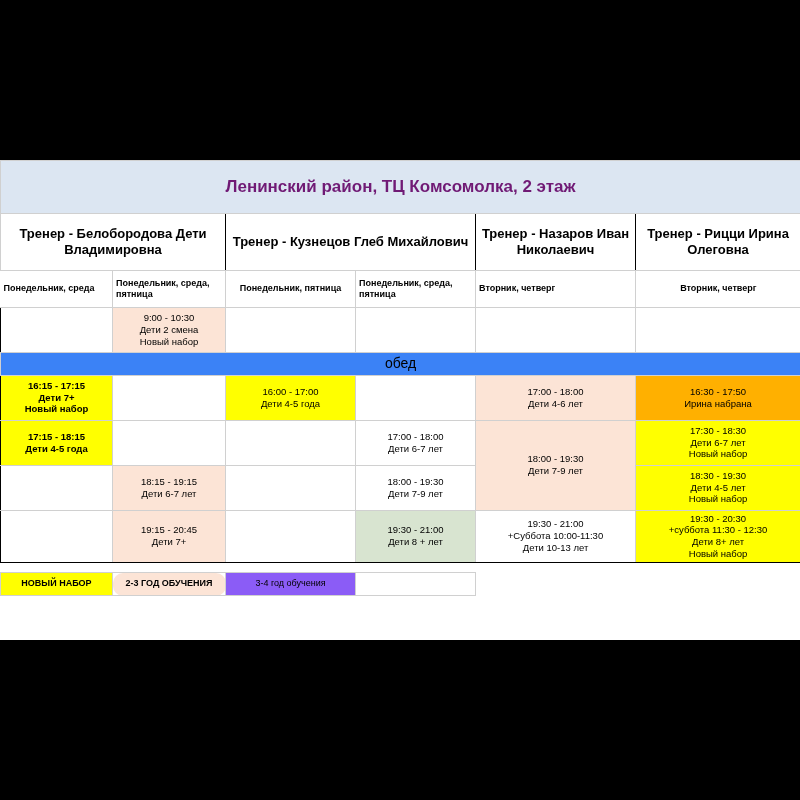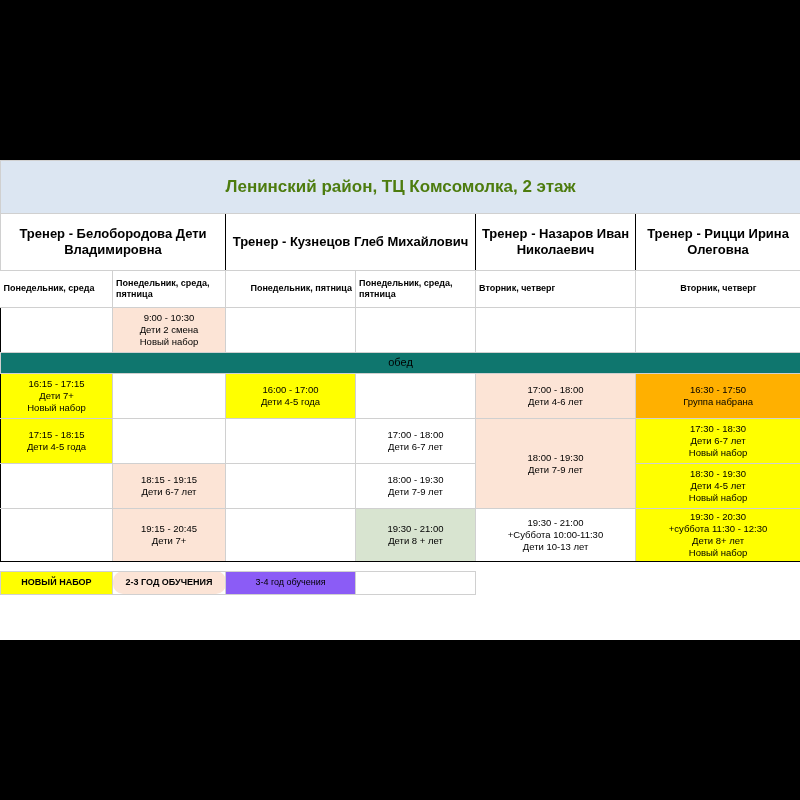--- a/index.html
+++ b/index.html
@@ -35,21 +35,21 @@
     padding: 2px 3px;
     line-height: 1.25;
   }
   .title-row td {
     background: #dce6f2;
     border: 1px solid #ffffff;
     font-weight: bold;
     font-size: 17px;
     height: 48px;
     text-align: center;
-    color: #4d7c0f;
+    color: #701a75;
   }
   .coach-row td {
     font-weight: bold;
     font-size: 13px;
     height: 52px;
     border: 1px solid #000000;
     border-left: none;
     border-right: none;
     background: #ffffff;
   }
@@ -60,23 +60,23 @@
     font-weight: bold;
     font-size: 9px;
     height: 32px;
     background: #ffffff;
     border: 1px solid #000000;
     border-top: none;
   }
   .days-row td.nb-left { border-left: none; }
   .days-row td.nb-right { border-right: none; }
   .lunch-row td {
-    font-size: 11px;
+    font-size: 14px;
     height: 16px;
-    background: #0f766e;
+    background: #3b82f6;
     border: 1px solid #000000;
     border-bottom: 1px solid #000000;
   }
   .slot-row td { height: 40px; }
   .legend-row td {
     height: 18px;
     font-size: 9px;
     font-weight: bold;
   }
   .legend-row td.blank {
@@ -90,21 +90,21 @@
   .c-yellow { background: #ffff00; }
   .c-pink   { background: #fce4d6; margin-left: 24px; }
   .c-green  { background: #d8e4d0; }
   .c-orange { background: #ffb000; }
   .c-white  { background: #ffffff; }
   .c-legend-yellow { background: #ffff00; }
   .c-legend-pink { background: #fce4d6; border-radius: 10px; }
   .c-legend-green { background: #8b5cf6; }
   .line { display: block; }
   .b-bot-black { border-bottom: 1px solid #000000 !important; }
-  .b-left-black { border-left: 1px solid #000000 !important; }
+  .b-left-black { border-left: 1px solid #000000 !important; font-weight: bold; }
   .b-right-black { border-right: 1px solid #000000 !important; }
 </style>
 </head>
 <body>
 
 <div class="sheet">
   <table class="schedule">
     <colgroup>
       <col style="width:112px">
       <col style="width:113px">
@@ -122,21 +122,21 @@
     <tr class="coach-row">
       <td colspan="2" class="sep">Тренер - Белобородова Дети Владимировна</td>
       <td colspan="2" class="sep">Тренер - Кузнецов Глеб Михайлович</td>
       <td class="sep">Тренер - Назаров Иван Николаевич</td>
       <td>Тренер - Рицци Ирина Олеговна</td>
     </tr>
 
     <tr class="days-row">
       <td class="nb-left" style="text-align:left">Понедельник, среда</td>
       <td style="text-align:left">Понедельник, среда, пятница</td>
-      <td style="text-align:right">Понедельник, пятница</td>
+      <td style="text-align:center">Понедельник, пятница</td>
       <td style="text-align:left">Понедельник, среда, пятница</td>
       <td style="text-align:left">Вторник, четверг</td>
       <td class="nb-right">Вторник, четверг</td>
     </tr>
 
     <tr class="slot-row">
       <td class="c-white b-left-black"></td>
       <td class="c-pink">
         <span class="line">9:00 - 10:30</span>
         <span class="line">Дети 2 смена</span>
@@ -163,21 +163,21 @@
         <span class="line">16:00 - 17:00</span>
         <span class="line">Дети 4-5 года</span>
       </td>
       <td class="c-white"></td>
       <td class="c-pink">
         <span class="line">17:00 - 18:00</span>
         <span class="line">Дети 4-6 лет</span>
       </td>
       <td class="c-orange b-right-black">
         <span class="line">16:30 - 17:50</span>
-        <span class="line">Группа набрана</span>
+        <span class="line">Ирина набрана</span>
       </td>
     </tr>
 
     <tr class="slot-row">
       <td class="c-yellow b-left-black">
         <span class="line">17:15 - 18:15</span>
         <span class="line">Дети 4-5 года</span>
       </td>
       <td class="c-white"></td>
       <td class="c-white"></td>

